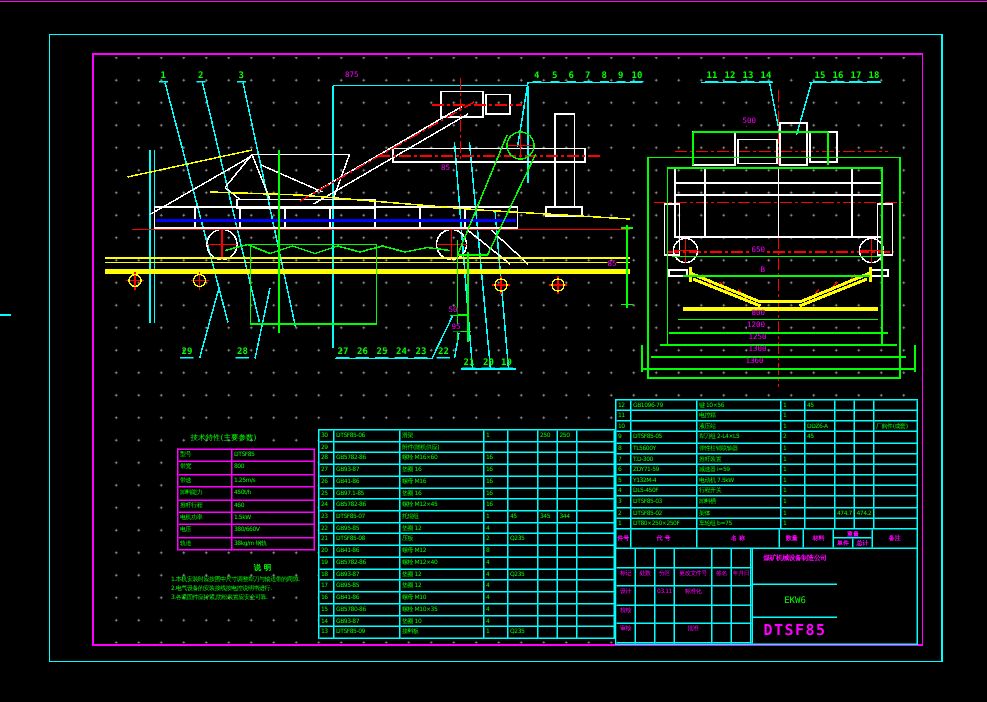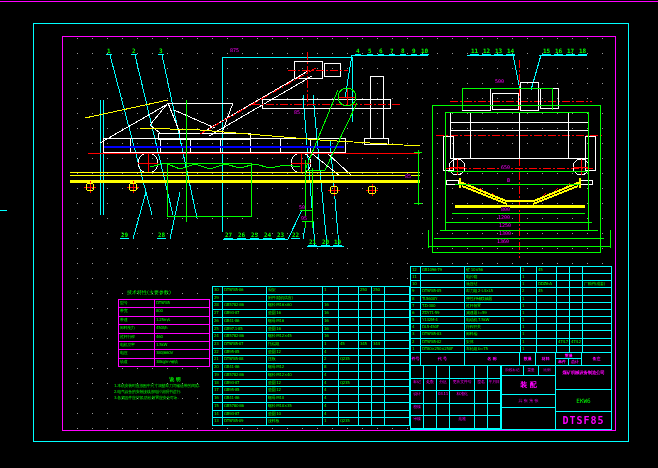--- a/index.html
+++ b/index.html
@@ -676,30 +676,20 @@
         </div>
         <div class="trow" style="height: 12.6px;">
           <div class="tcell" style="width: 13px;">审核</div>
           <div class="tcell" style="width: 13px;"></div>
           <div class="tcell" style="width: 13px;"></div>
           <div class="tcell" style="width: 25px;">批准</div>
           <div class="tcell" style="width: 13px;"></div>
           <div class="tcell" style="width: 13px;"></div>
         </div>
       </div>
-    <div id="tb-mid">
-      <div class="mrow1">
-        <div style="width:22px">阶段标记</div>
-        <div style="width:15px">重量</div>
-        <div style="width:16px;border-right:none">比例</div>
-      </div>
-      <div class="mname">装 配</div>
-      <div class="msheet">共 张 第 张</div>
-      <div class="mblank"></div>
-    </div>
     <div id="tb-right">
       <div class="company">煤矿机械设备制造公司</div>
       <div class="dcode">EKW6</div>
       <div class="dno">DTSF85</div>
     </div>
   </div>
 
   <div id="labels">
       <span class="lbl callout" style="left: 106px; top: 47px;">1</span>
       <span class="lbl callout" style="left: 131px; top: 47px;">2</span>

